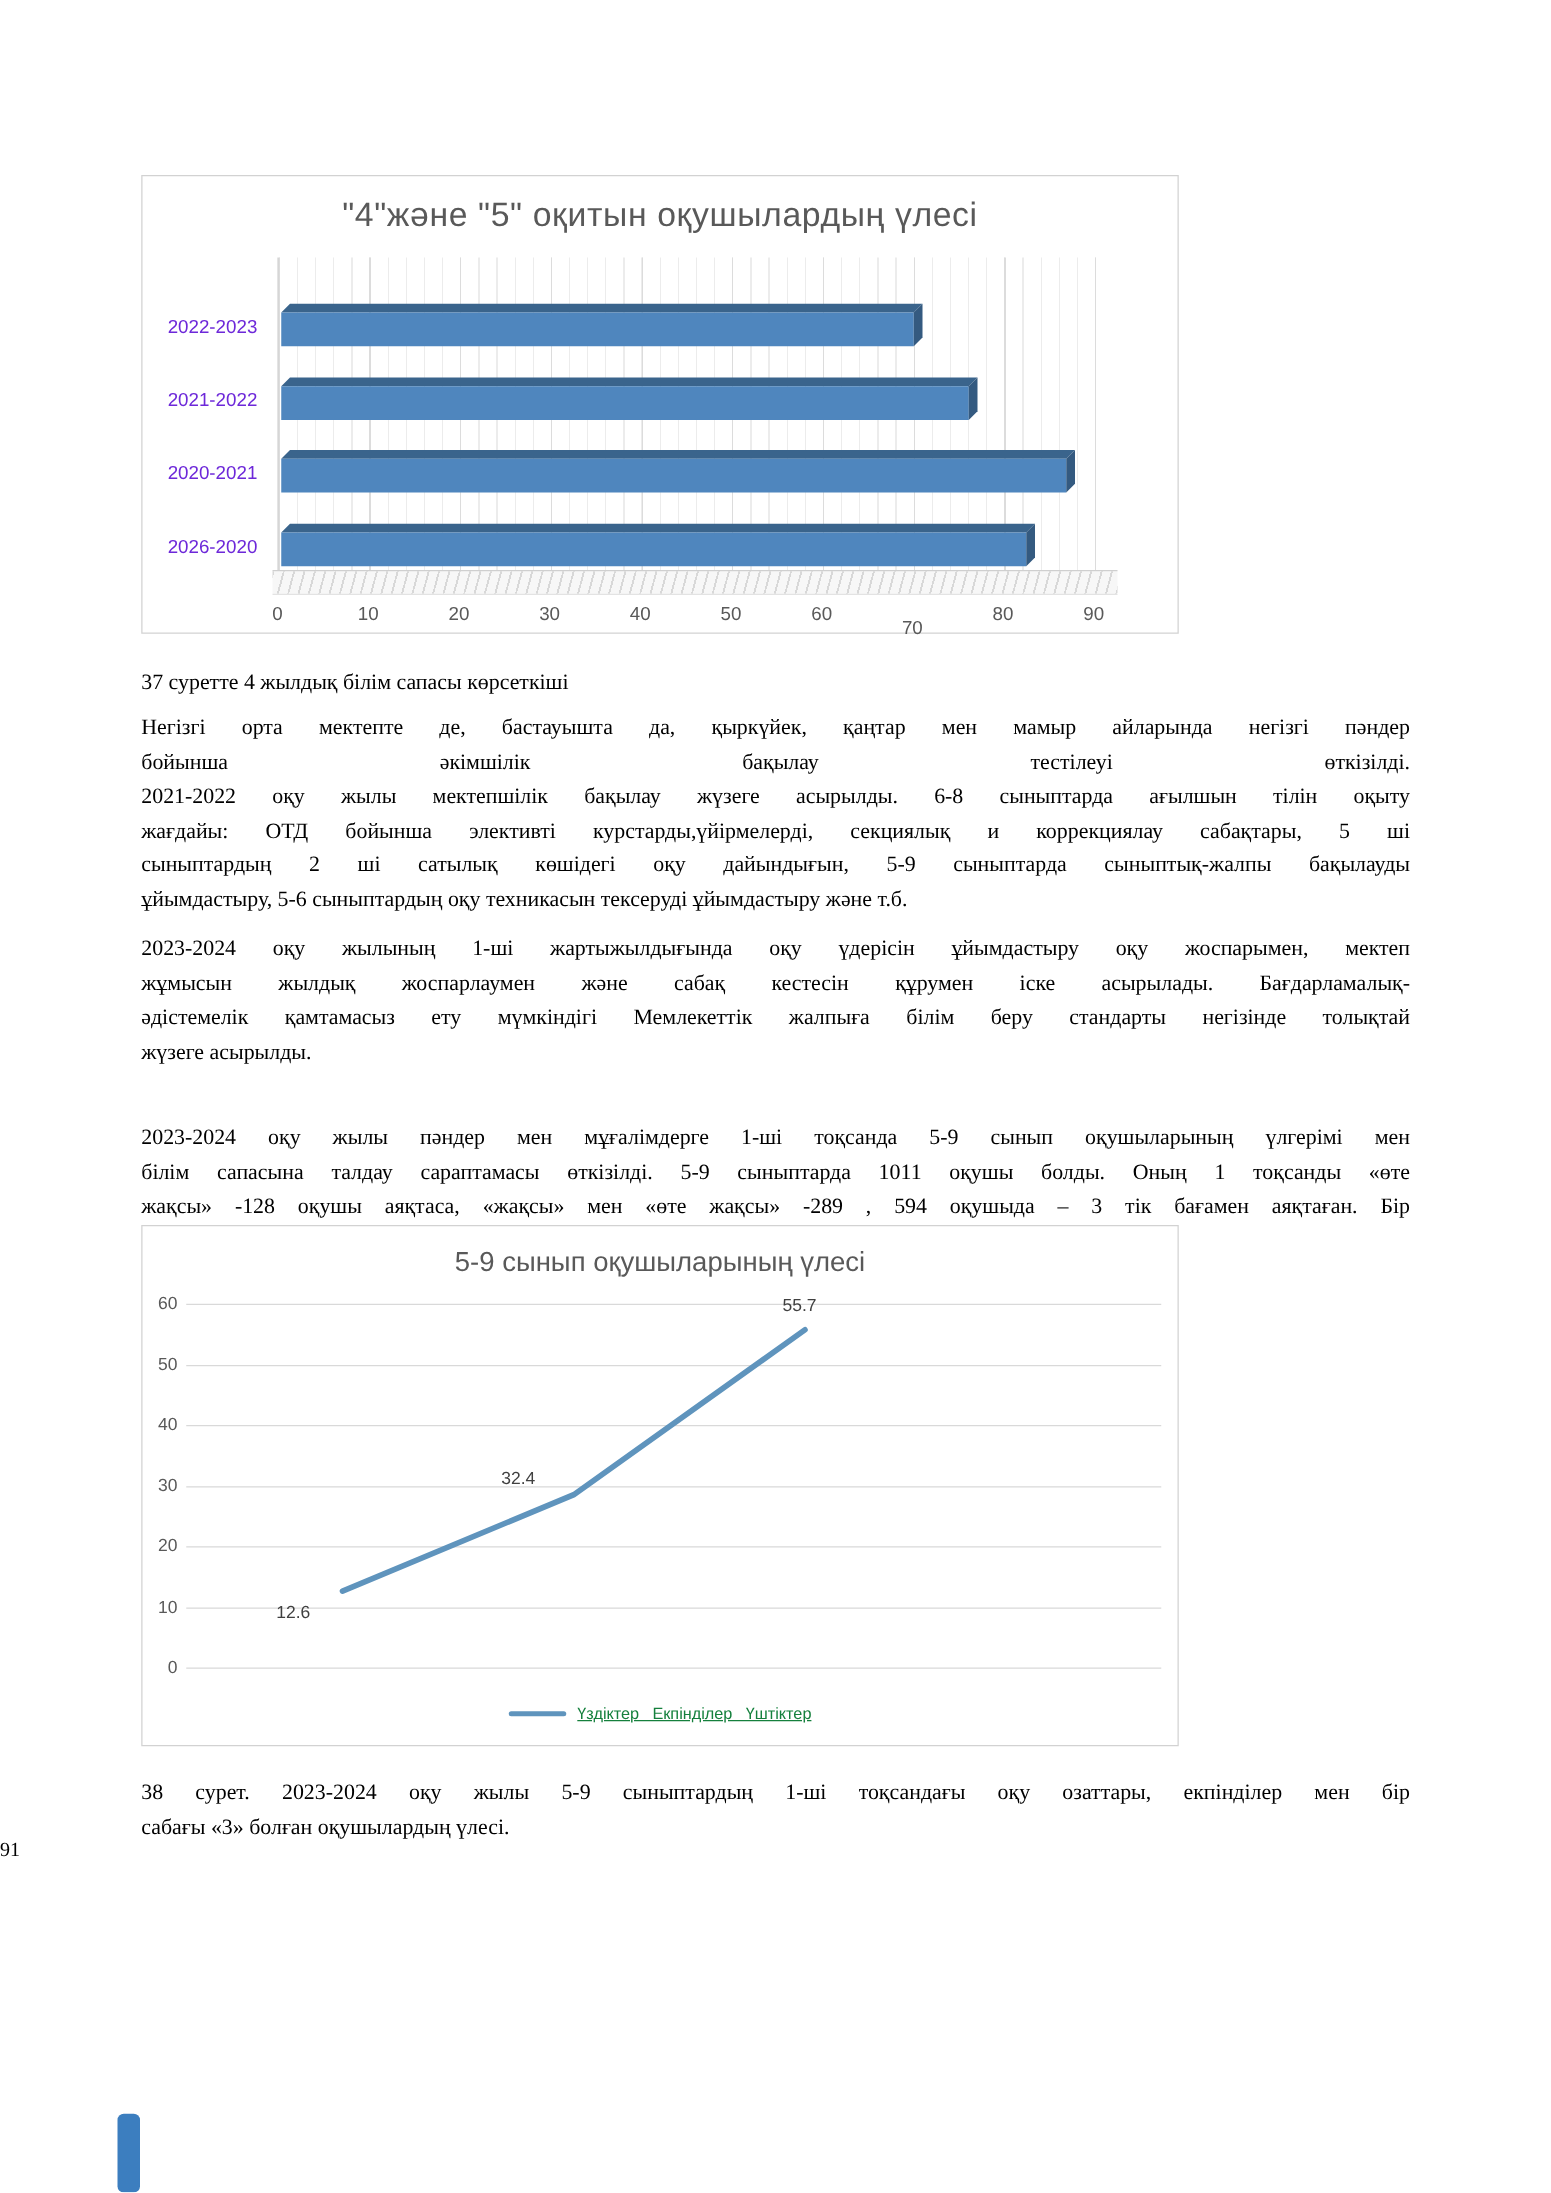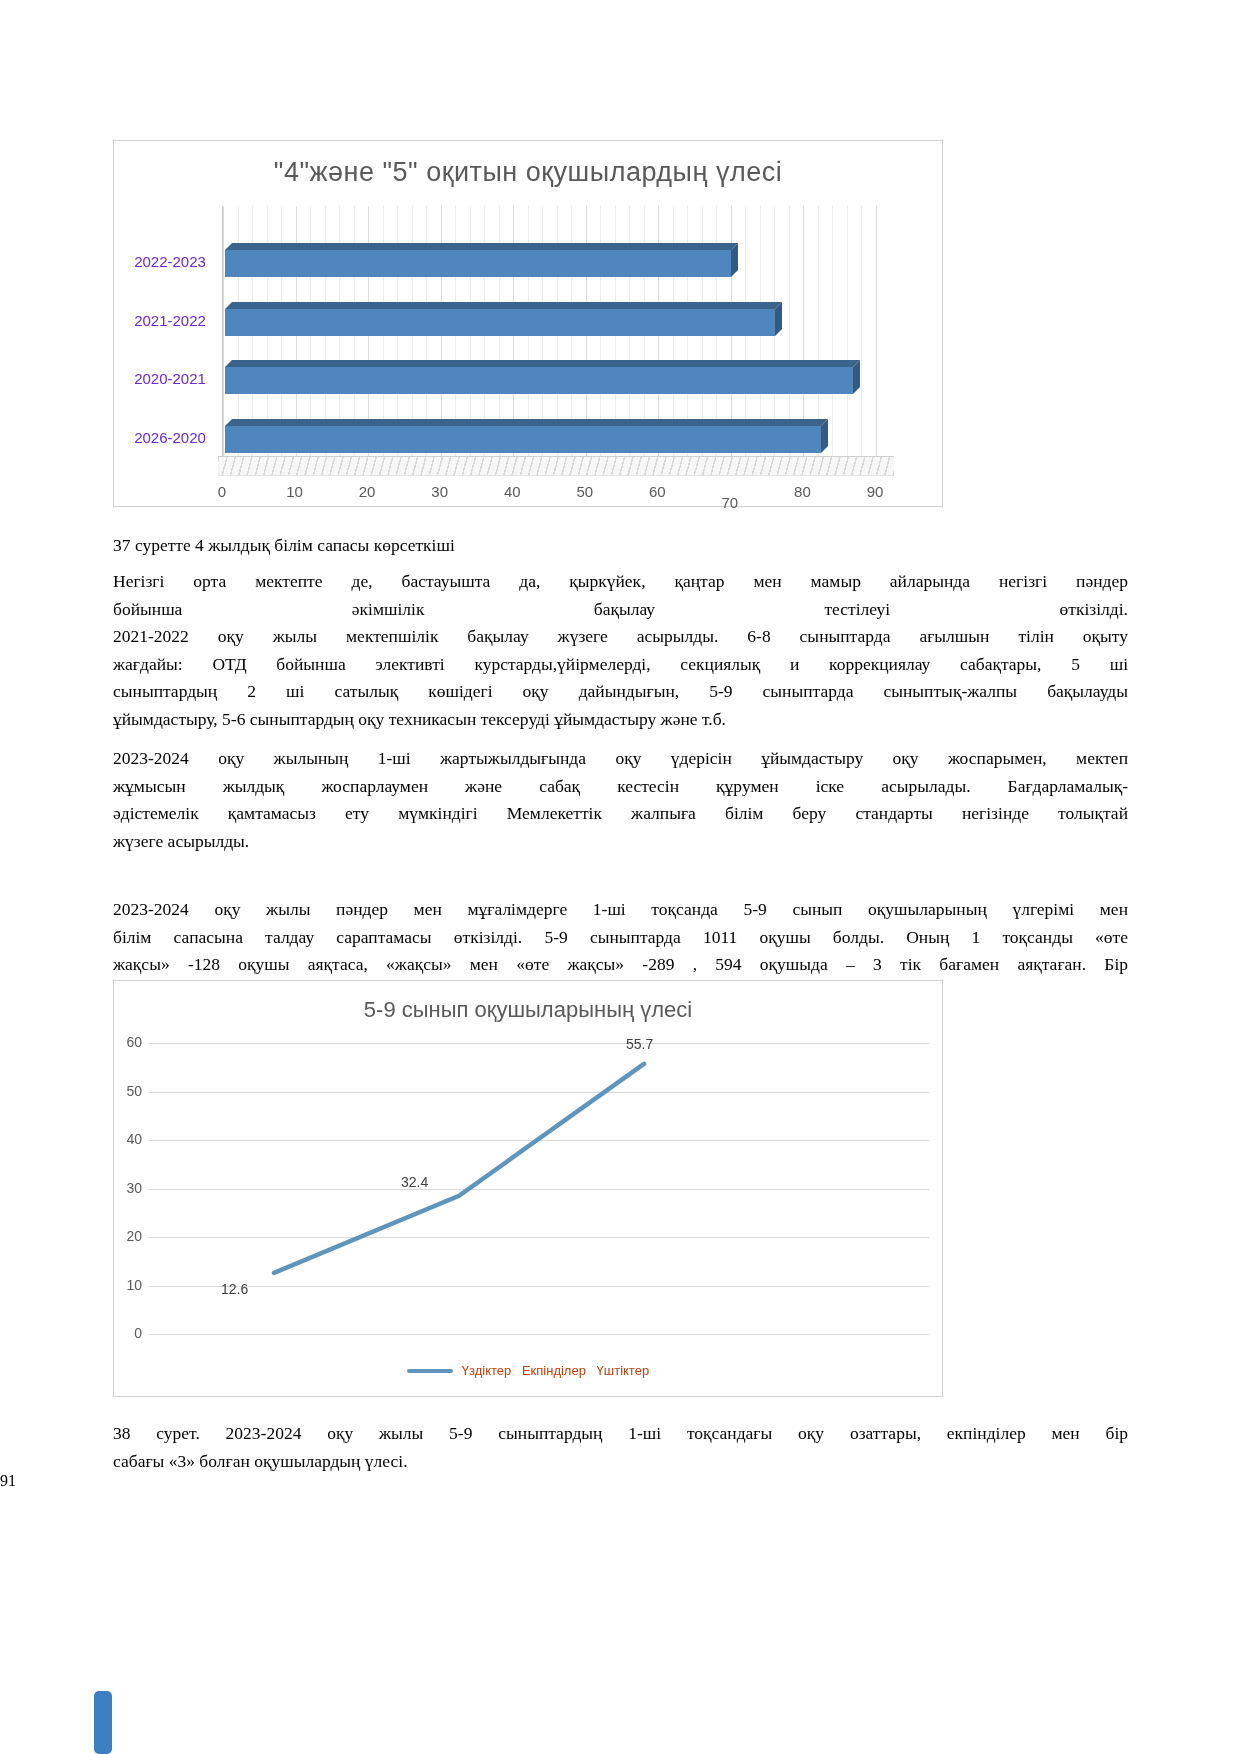--- a/index.html
+++ b/index.html
@@ -39,21 +39,21 @@
   .c1-tick { position:absolute; transform:translateX(-50%); font-size:15px; color:#595959; }
   
   .c2-grid { position:absolute; left:35px; top:62px; width:780px; height:292px; }
   .c2-gridline { position:absolute; left:0; width:100%; height:1px; background:#d9d9d9; }
   .c2-ylabels { position:absolute; left:0; top:62px; width:28px; height:292px; }
   .c2-ylab { position:absolute; right:0; width:28px; text-align:right; font-size:14px; color:#595959; }
   .c2-svg { position:absolute; left:0; top:0; overflow:visible; }
   .c2-dlabel { position:absolute; font-size:14px; color:#404040; white-space:nowrap; }
   .c2-legend { position:absolute; left:0; right:0; top:382px; display:flex; justify-content:center; align-items:center; gap:9px; }
   .legend-line { width:46px; height:4px; border-radius:2px; background:#5f94bd; }
-  .legend-text { font-size:13px; color:#c2410c; word-spacing:7px; }
+  .legend-text { font-size:13px; color:#15803d; word-spacing:7px;text-decoration:underline; }
   
   .caption, .pblock { position:absolute; left:113px; width:1015px; font-size:17.5px; }
   .tline { line-height:27.5px; white-space:nowrap; }
   .tline.jl { white-space:normal; text-align:justify; text-align-last:justify; }
   .caption1 { line-height:27px; }
   .page-number { position:absolute; left:0; width:1060px; text-align:left; top:1472px; font-size:16px; }
   .blue-artifact { position:absolute; left:94px; top:1691px; width:18px; height:63px; background:#3c7ebf; border-radius:5px; }
 </style>
 </head>
 <body>

